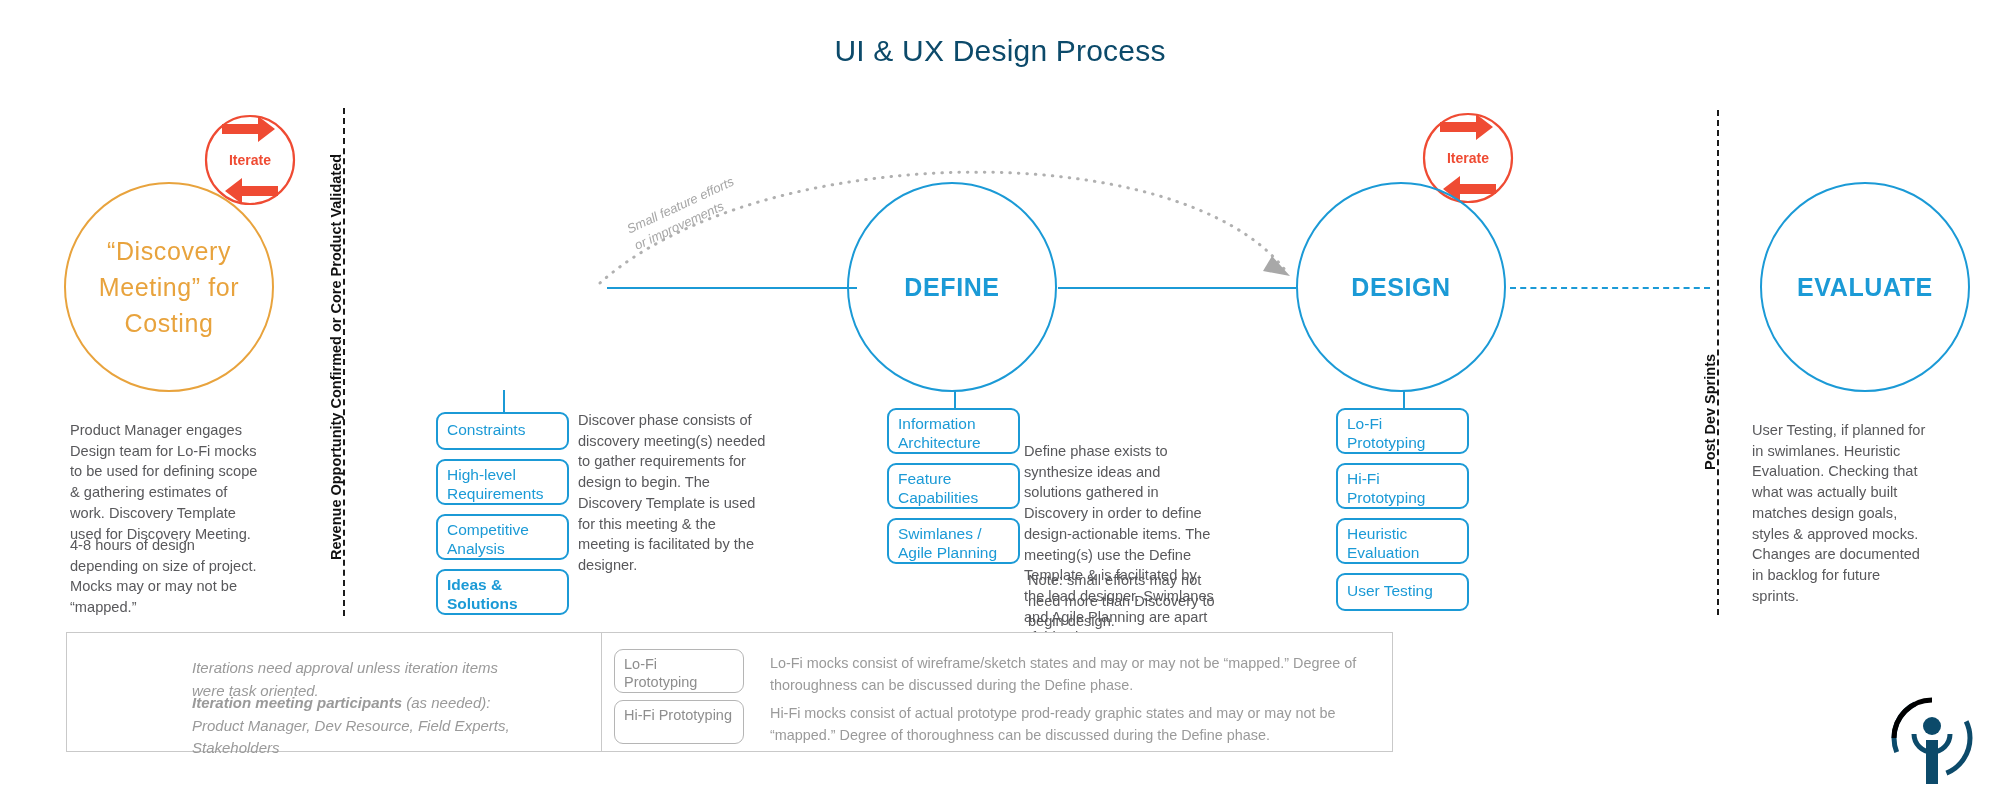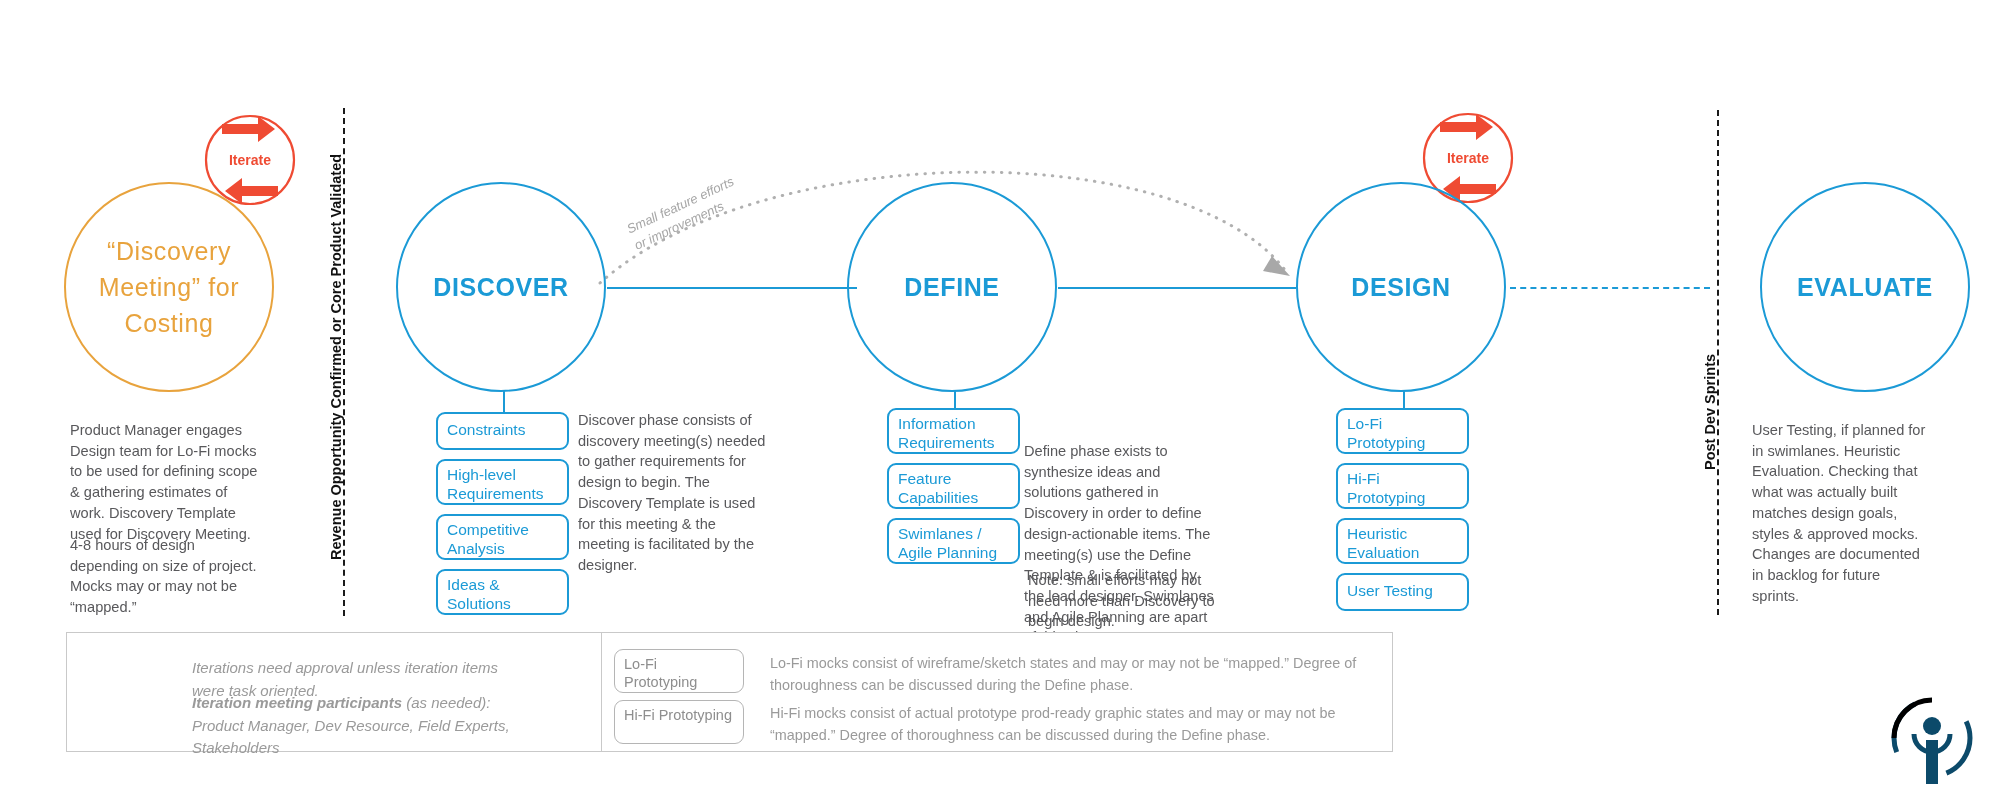--- a/index.html
+++ b/index.html
@@ -142,20 +142,21 @@
     position: absolute; left: 0; top: 0;
     width: 2000px; height: 802px;
     pointer-events: none;
   }
 </style>
 </head>
 <body>
 
 <div id="canvas">
 
+  <div class="title">UI &amp; UX Design Process</div>
 
   <svg class="overlay" viewBox="0 0 2000 802">
 
     <g>
       <circle cx="250" cy="160" r="44" fill="none" stroke="#ef4b33" stroke-width="2.2"></circle>
       <path d="M 222 124 L 258 124 L 258 116 L 275 129 L 258 142 L 258 134 L 222 134 Z" fill="#ef4b33"></path>
       <path d="M 278 196 L 242 196 L 242 204 L 225 191 L 242 178 L 242 186 L 278 186 Z" fill="#ef4b33"></path>
     </g>
 
     <g>
@@ -208,38 +209,35 @@
 
   <div class="hline" style="left:607px; top:287px; width:250px;"></div>
   <div class="hline" style="left:1058px; top:287px; width:238px;"></div>
   <div class="hline dashed" style="left:1510px; top:287px; width:200px;"></div>
 
   <div class="curve-label" style="left:624px; top:222px;">
     <div>Small feature efforts</div>
     <div>or improvements</div>
   </div>
 
-  <div class="phase-circle blue" style="left:396px; top:182px; width:210px; height:210px;">
-    <div class="phase-label">DISCOVER</div>
-  </div>
   <div class="box-col" style="left:436px; top:412px; width:133px;">
     <div class="box-stem" style="top:-22px; height:22px;"></div>
     <div class="item-box" style="height:38px; display:flex; align-items:center;">Constraints</div>
     <div class="item-box" style="height:46px;">High-level Requirements</div>
     <div class="item-box" style="height:46px;">Competitive Analysis</div>
-    <div class="item-box" style="height:46px;">Ideas &amp; Solutions</div>
+    <div class="item-box" style="height:46px;font-weight:bold;">Ideas &amp; Solutions</div>
   </div>
   <div class="body-text" style="left:578px; top:410px; width:190px;">Discover phase consists of discovery meeting(s) needed to gather requirements for design to begin.  The Discovery Template is used for this meeting &amp; the meeting is facilitated by the designer.</div>
 
   <div class="phase-circle blue" style="left:847px; top:182px; width:210px; height:210px;">
     <div class="phase-label">DEFINE</div>
   </div>
   <div class="box-col" style="left:887px; top:408px; width:133px;">
     <div class="box-stem" style="top:-18px; height:18px;"></div>
-    <div class="item-box" style="height:46px;">Information Requirements</div>
+    <div class="item-box" style="height:46px;">Information Architecture</div>
     <div class="item-box" style="height:46px;">Feature Capabilities</div>
     <div class="item-box" style="height:46px;">Swimlanes / Agile Planning</div>
   </div>
   <div class="body-text" style="left:1024px; top:398px; width:190px;margin-top:43px;">Define phase exists to synthesize ideas and solutions gathered in Discovery in order to define design-actionable items.  The meeting(s) use the Define Template &amp; is facilitated by the lead designer.  Swimlanes and Agile Planning are apart of this phase.</div>
   <div class="body-text" style="left:1028px; top:570px; width:190px;">Note: small efforts may not need more than Discovery to begin design.</div>
 
   <div class="phase-circle blue" style="left:1296px; top:182px; width:210px; height:210px;">
     <div class="phase-label">DESIGN</div>
   </div>
   <div class="box-col" style="left:1336px; top:408px; width:133px;">

